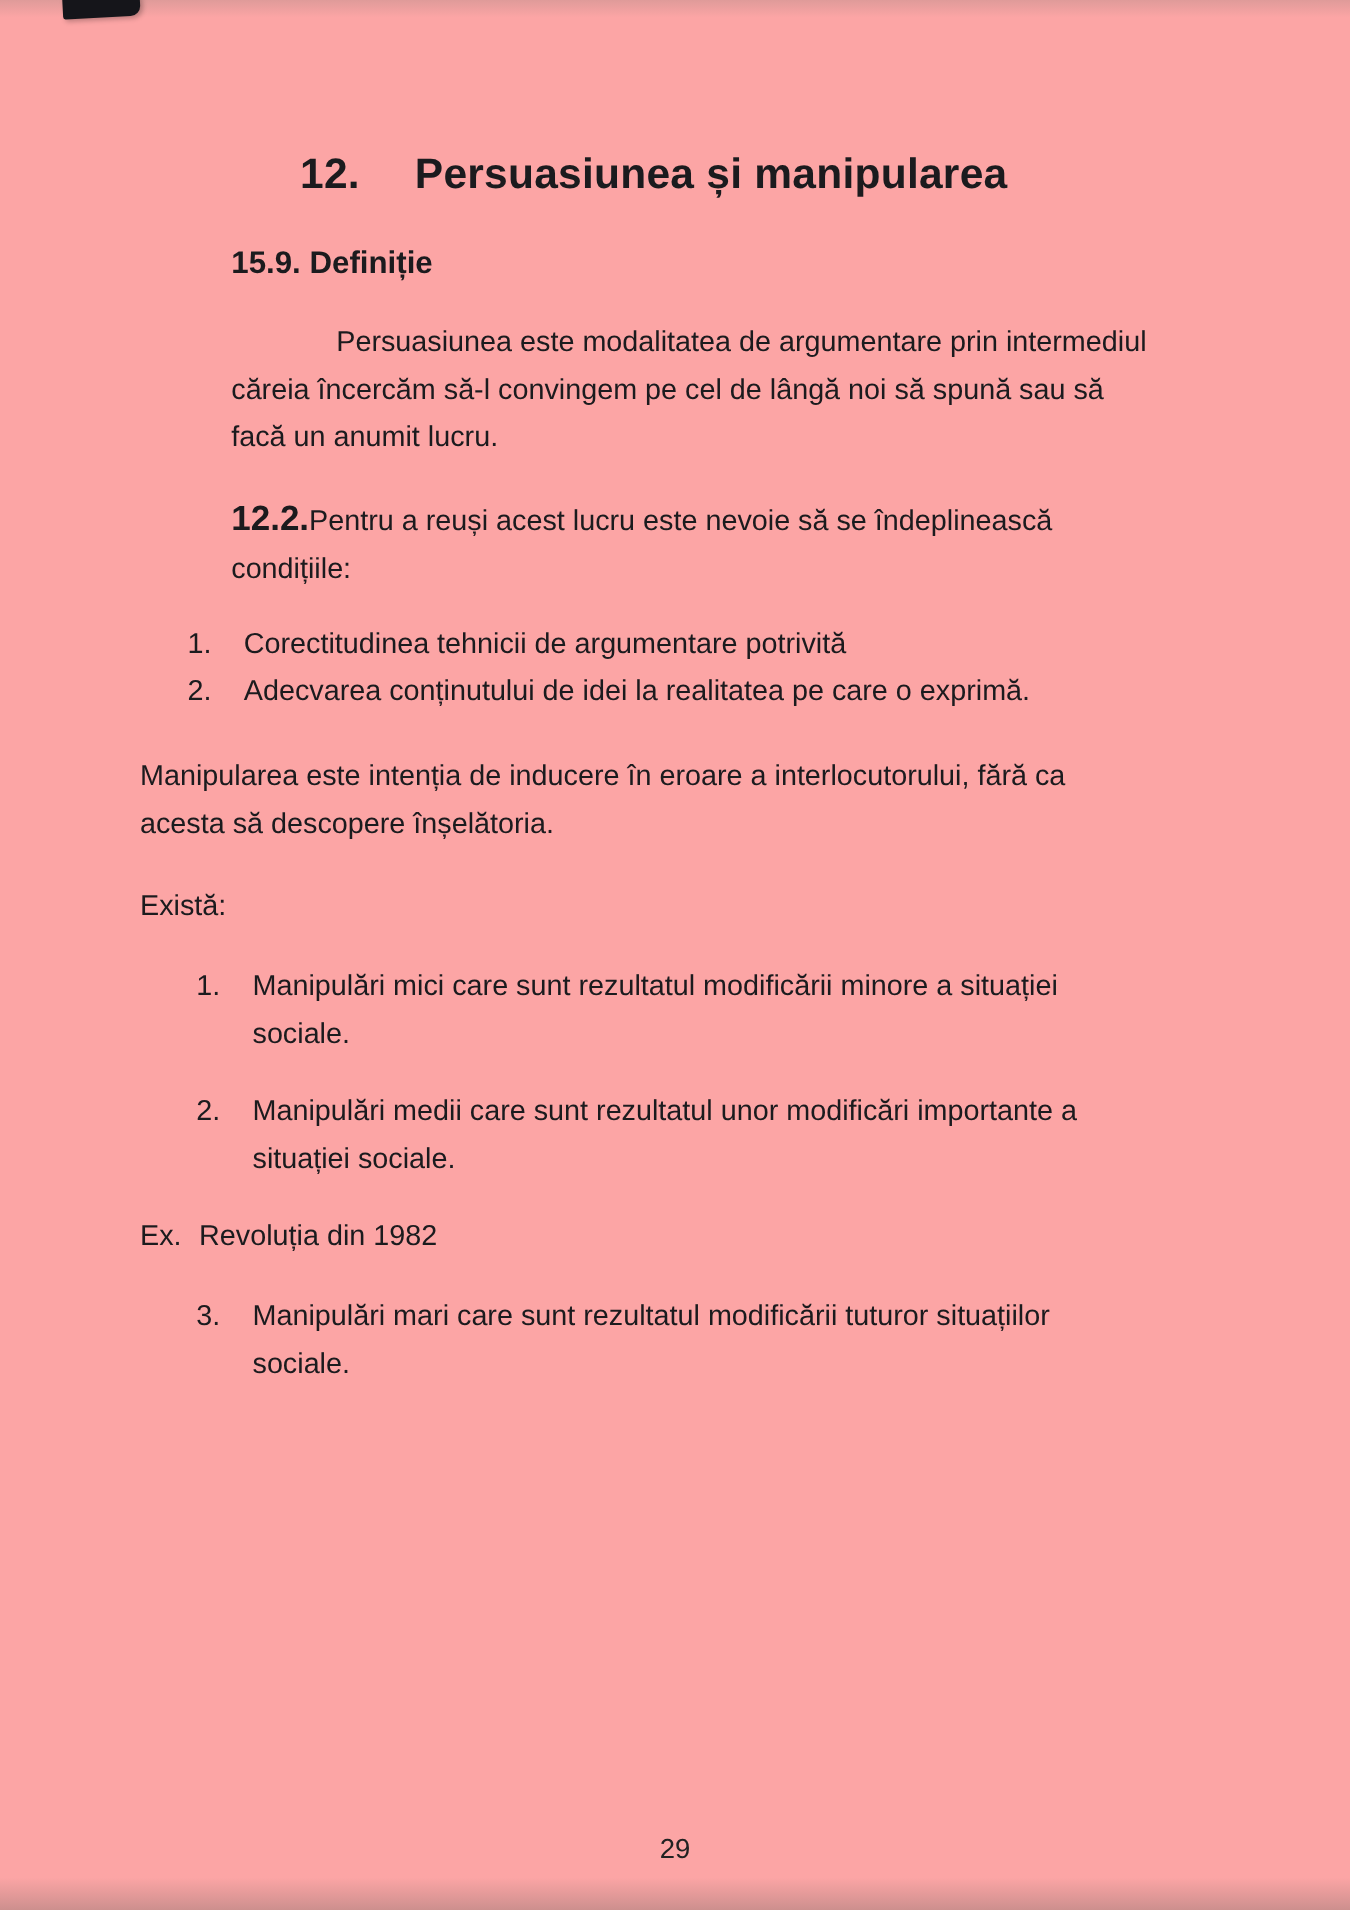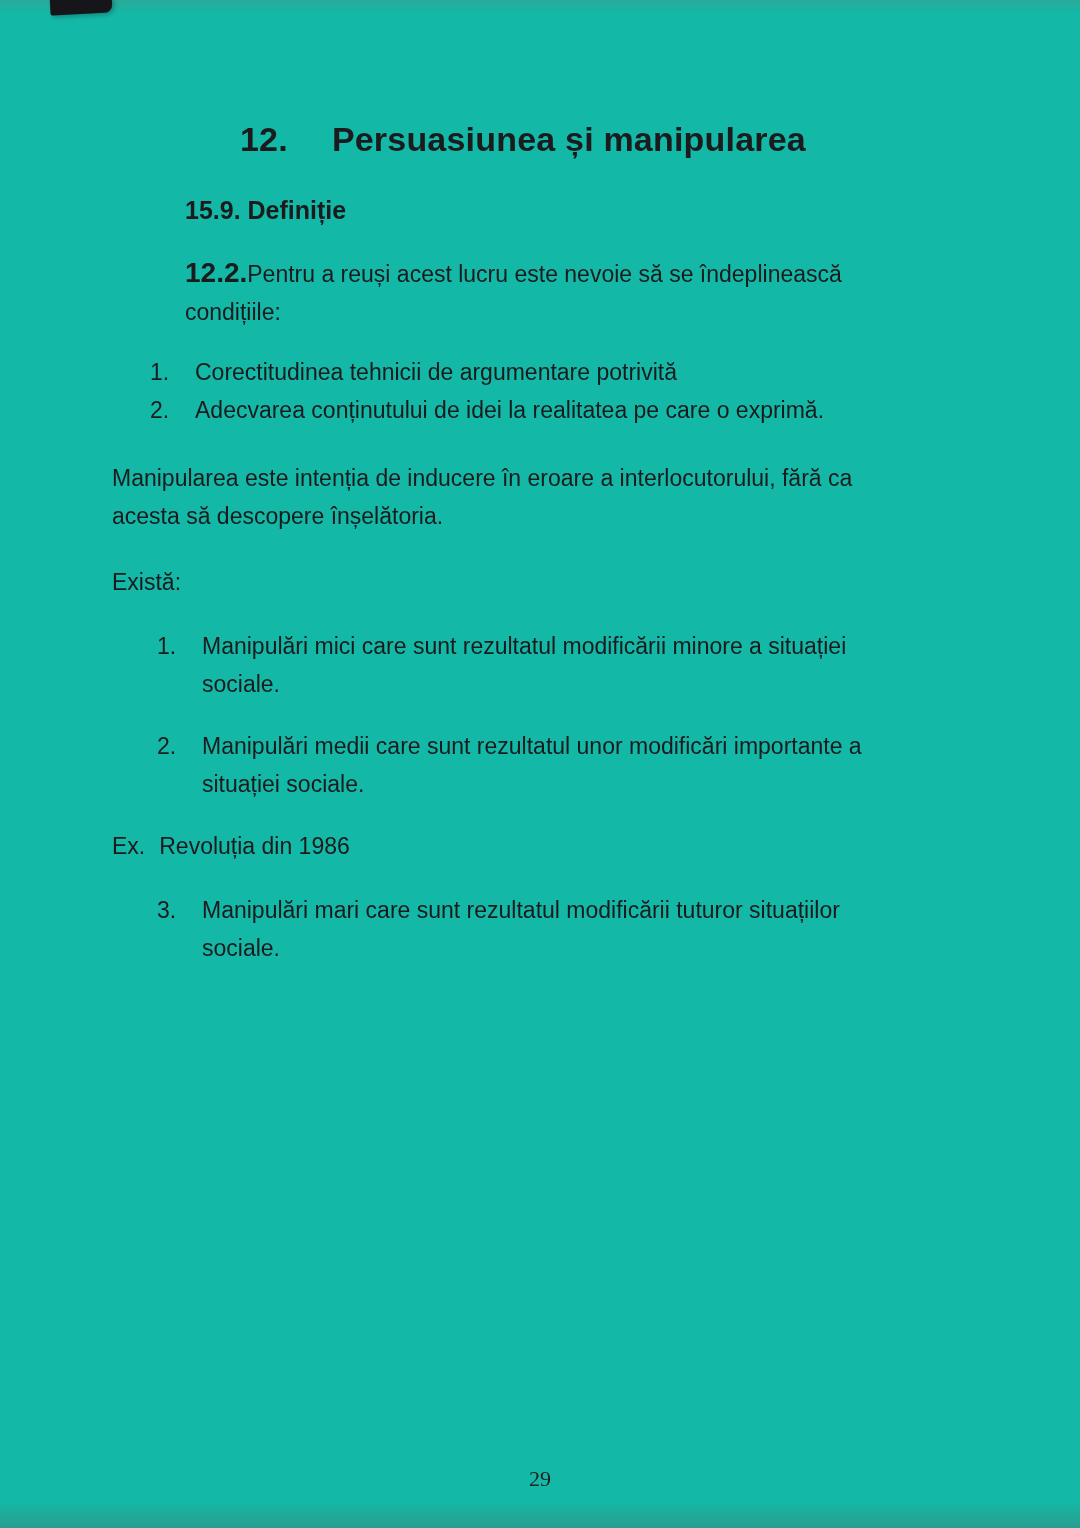--- a/index.html
+++ b/index.html
@@ -6,21 +6,21 @@
     margin: 0;
     padding: 0;
     background: #e9e8e6;
     font-family: "Liberation Sans", "DejaVu Sans", sans-serif;
   }
   .page {
     position: relative;
     width: 1080px;
     height: 1528px;
     margin: 0 auto;
-    background: #14b8a6;
+    background: #fca5a5;
     color: #1b1b1e;
     overflow: hidden;
   }
   
   .edge-top {
     position: absolute; top: 0; left: 0; right: 0; height: 14px;
     background: linear-gradient(to bottom, rgba(120,118,112,0.22), rgba(120,118,112,0));
     pointer-events: none;
   }
   .edge-bottom {
@@ -88,39 +88,39 @@
   .example-line { margin: 0 0 26px 0; }
   .example-line .ex-label { margin-right: 14px; }
   .page-number {
     position: absolute;
     bottom: 36px;
     left: 0;
     width: 100%;
     text-align: center;
     font-size: 22px;
     color: #222;
-    font-family: Liberation Serif, serif;
   }
 </style>
 </head>
 <body>
 
 <div class="page">
 
   <div class="edge-top"></div>
   <div class="scan-mark"></div>
 
   <div class="content">
 
     <h1 class="title">
       <span class="title-number">12.</span><span>Persuasiunea și manipularea</span>
     </h1>
 
     <h2 class="section-heading">15.9. Definiție</h2>
 
+    <p class="definition-paragraph">Persuasiunea este modalitatea de argumentare prin intermediul căreia încercăm să-l convingem pe cel de lângă noi să spună sau să facă un anumit lucru.</p>
 
     <p class="section2-paragraph">
       <span class="bold-number">12.2.</span><span>Pentru a reuși acest lucru este nevoie să se îndeplinească condițiile:</span>
     </p>
 
     <div class="numbered-list">
       <div class="list-row">
         <span class="num">1.</span>
         <span class="item-text">Corectitudinea tehnicii de argumentare potrivită</span>
       </div>
@@ -137,21 +137,21 @@
     <div class="list-row type-item">
       <span class="num">1.</span>
       <span class="item-text">Manipulări mici care sunt rezultatul modificării minore a situației sociale.</span>
     </div>
 
     <div class="list-row type-item">
       <span class="num">2.</span>
       <span class="item-text">Manipulări medii care sunt rezultatul unor modificări importante a situației sociale.</span>
     </div>
     <p class="example-line">
-      <span class="ex-label">Ex.</span><span>Revoluția din 1986</span>
+      <span class="ex-label">Ex.</span><span>Revoluția din 1982</span>
     </p>
 
     <div class="list-row type-item">
       <span class="num">3.</span>
       <span class="item-text">Manipulări mari care sunt rezultatul modificării tuturor situațiilor sociale.</span>
     </div>
 
   </div>
 
   <div class="page-number">29</div>

